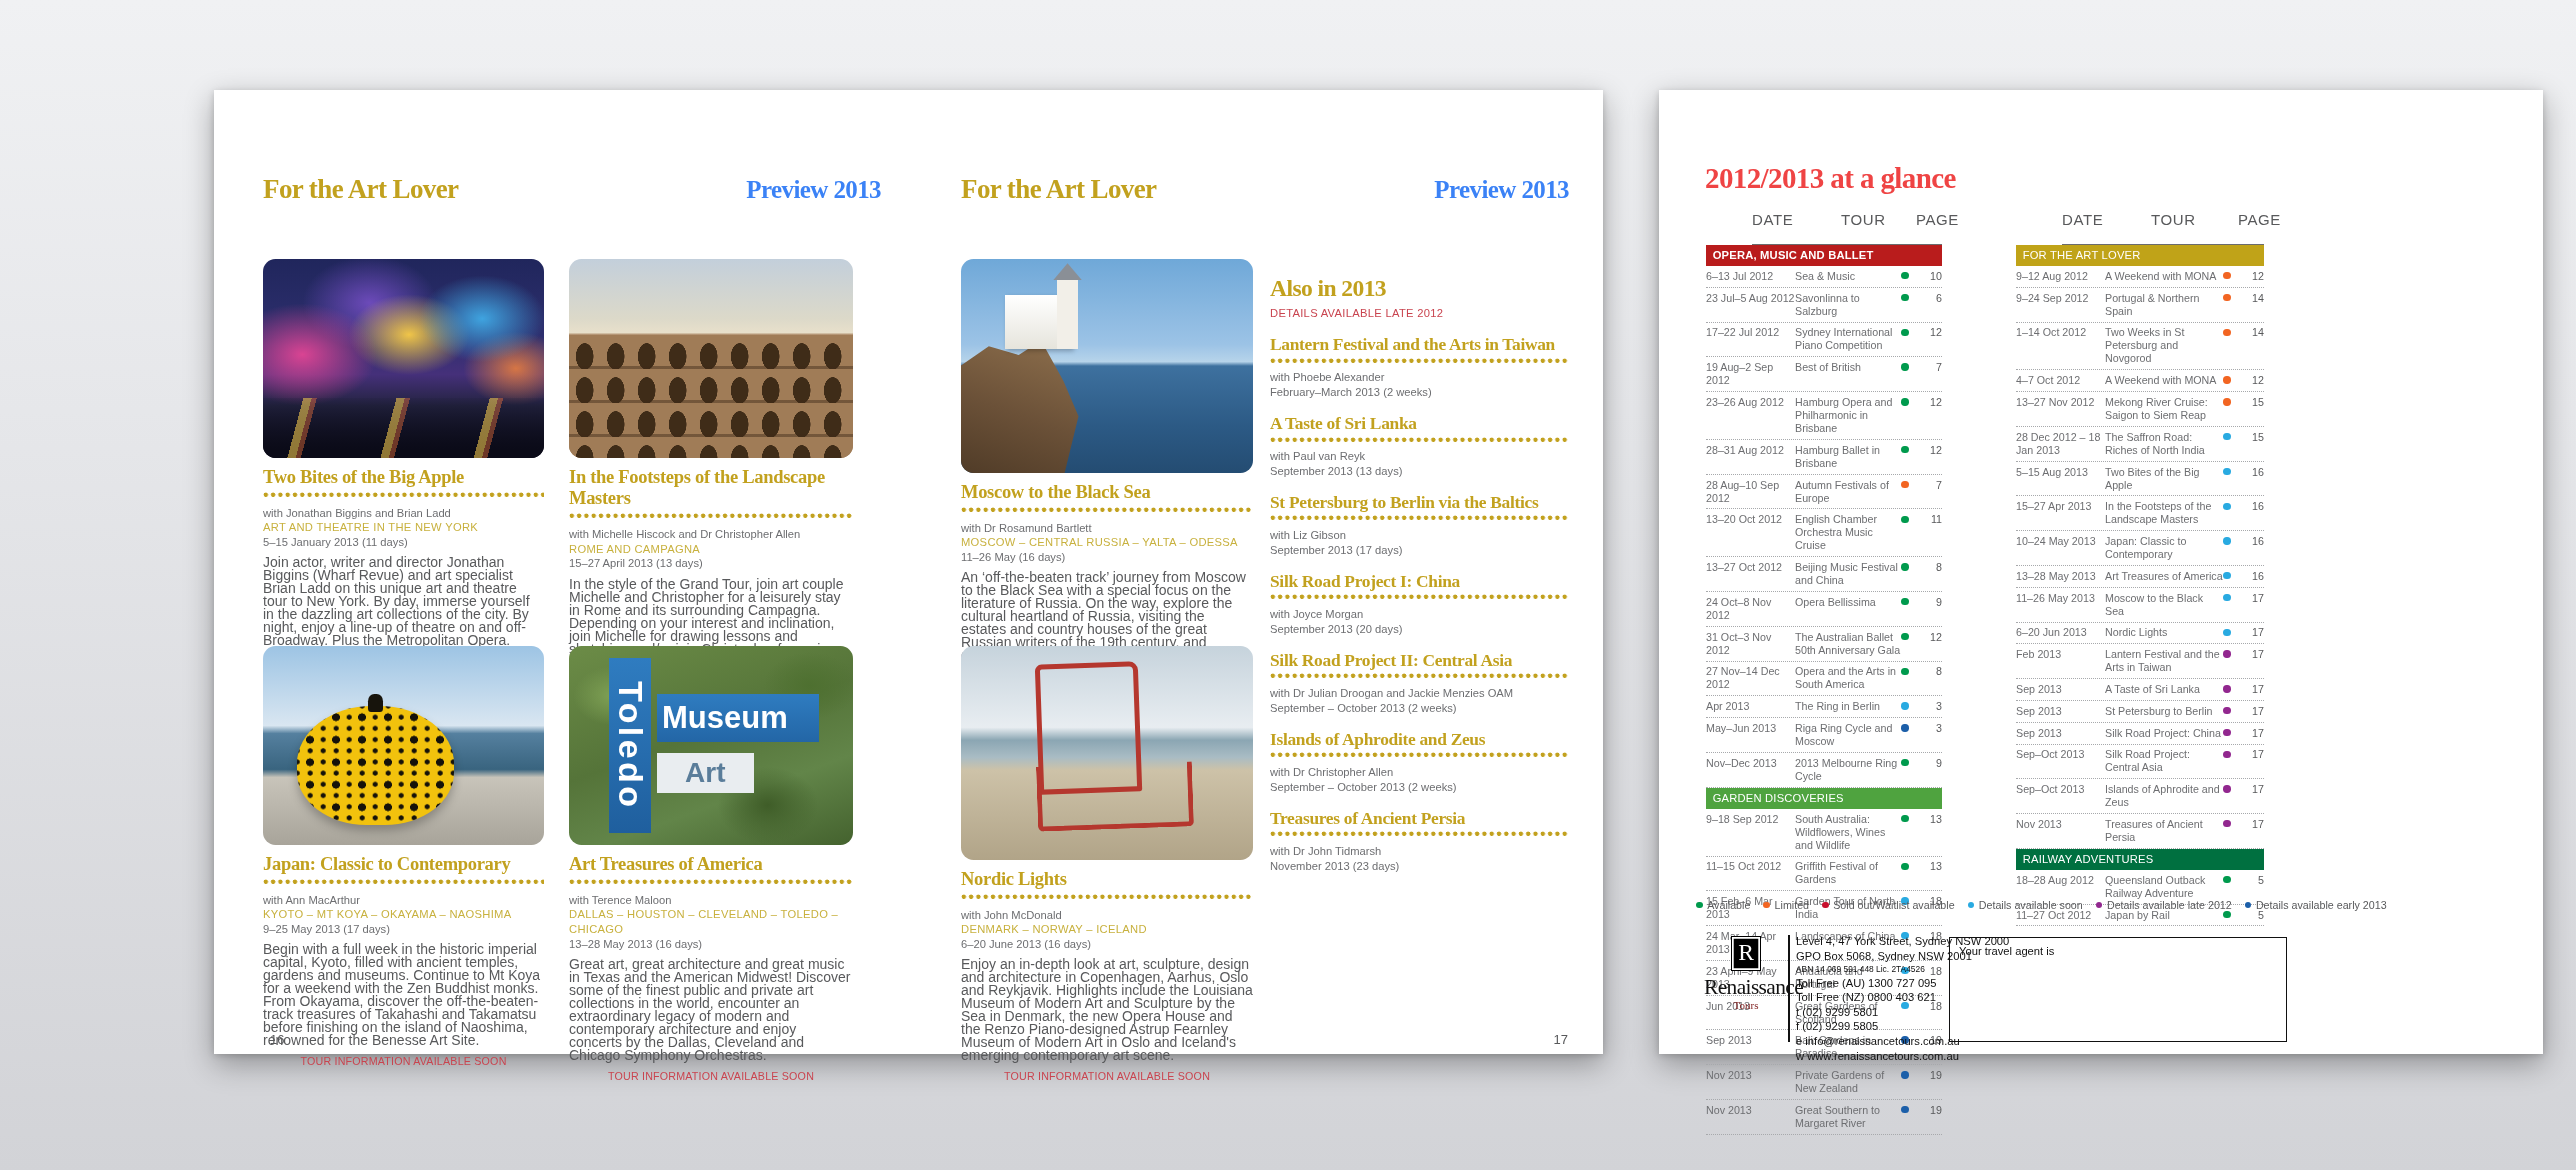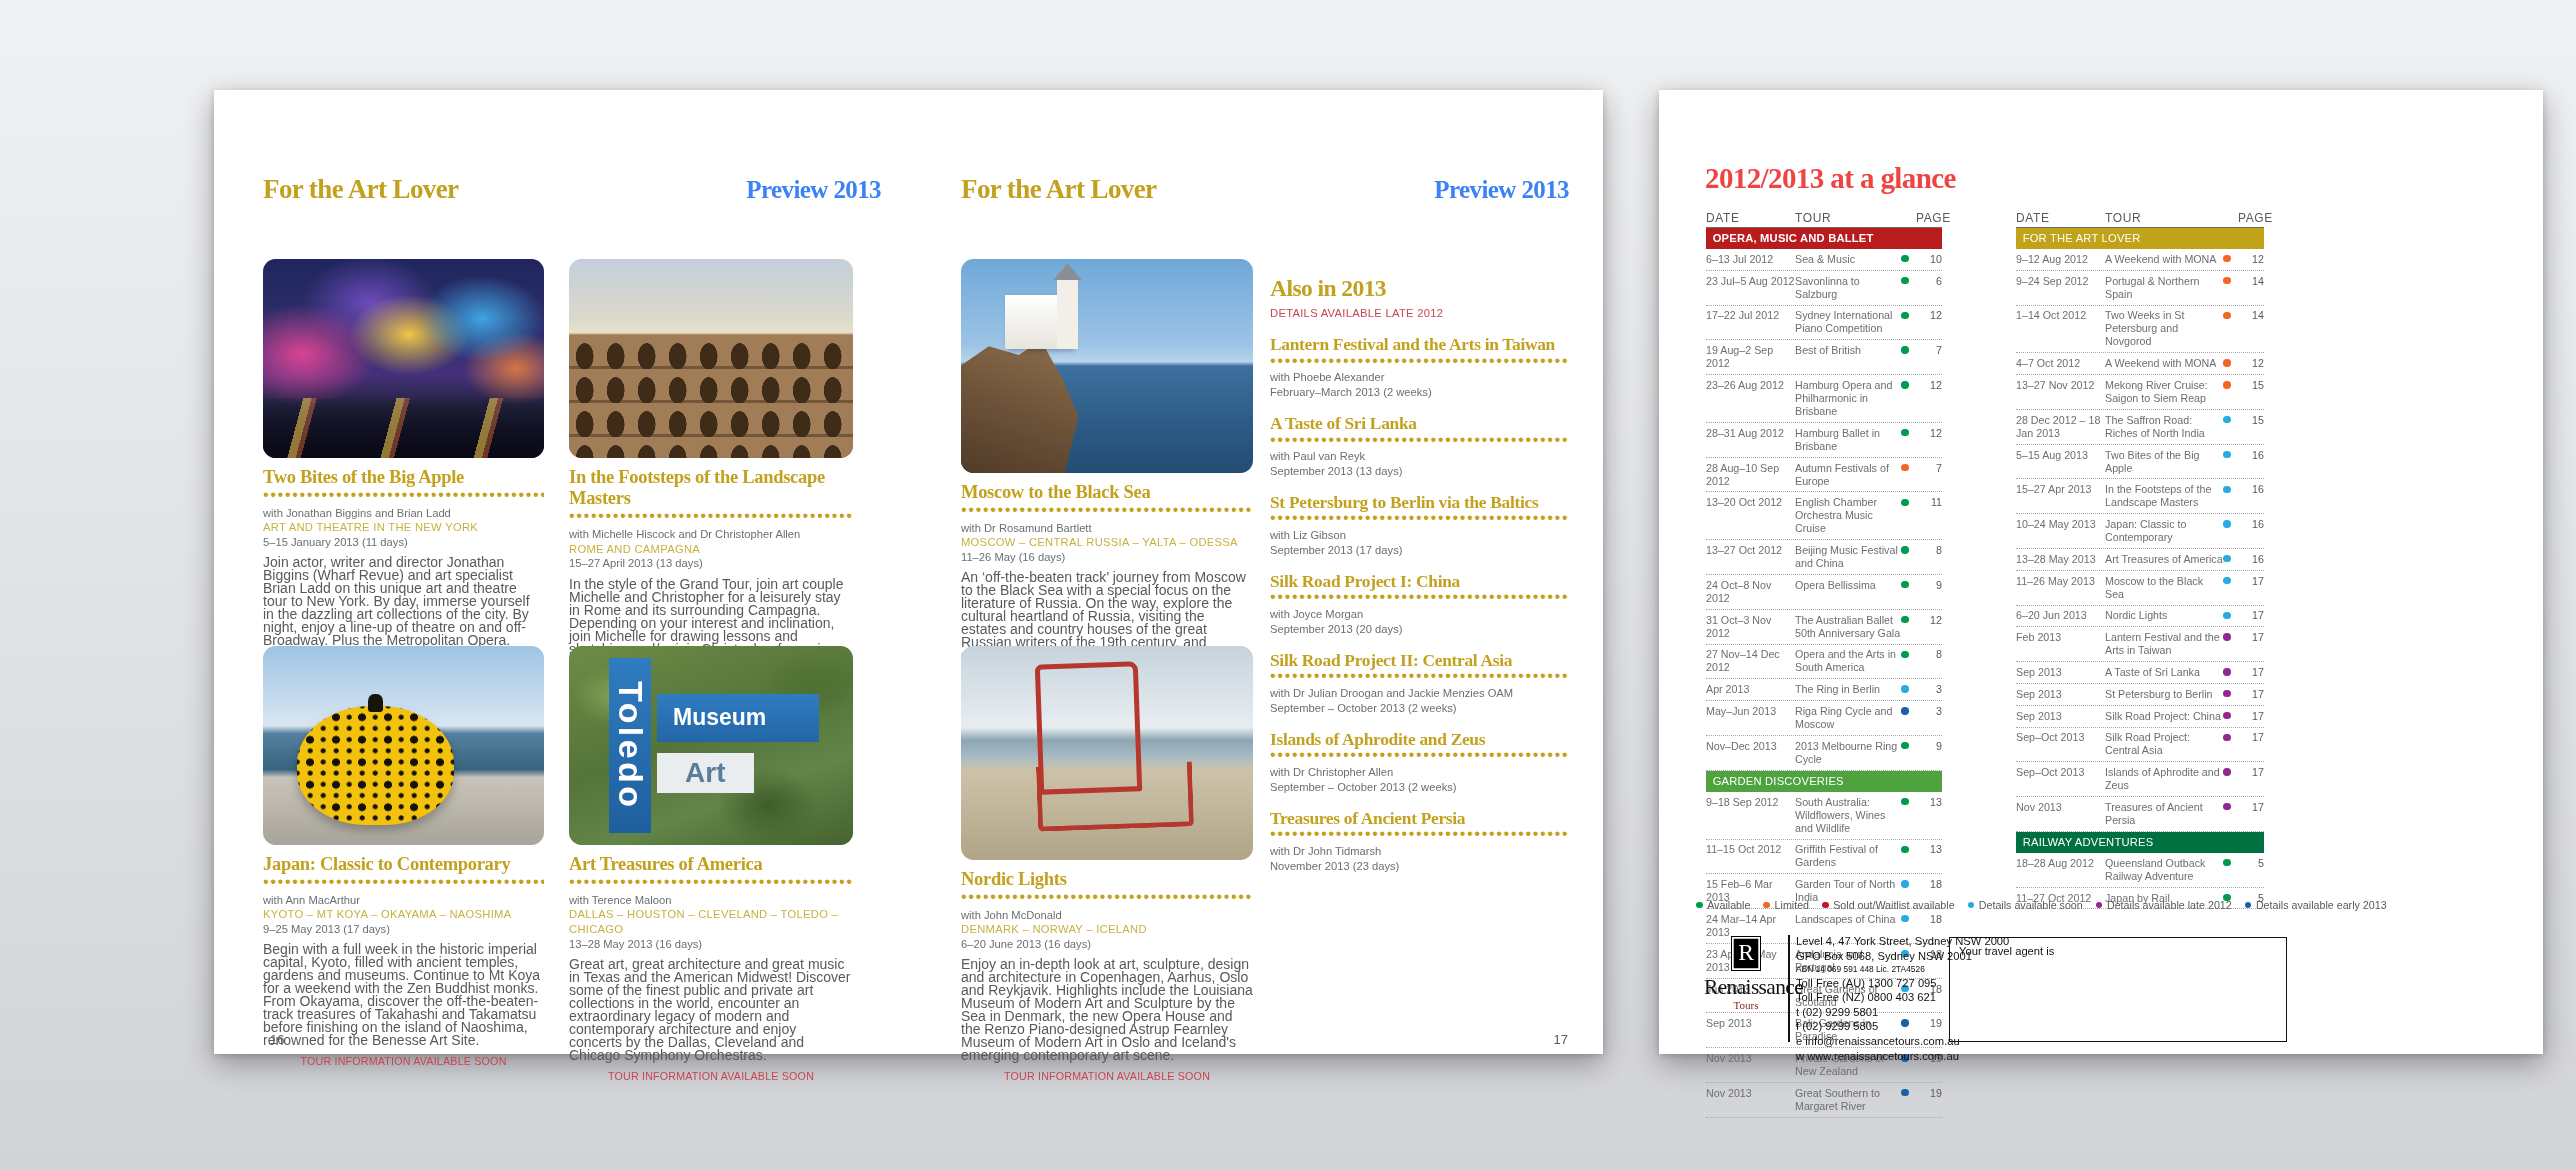--- a/index.html
+++ b/index.html
@@ -46,21 +46,21 @@
   .also-item h3{margin:0;font-family:"Liberation Serif",serif;font-weight:700;font-size:17.4px;letter-spacing:-0.3px;color:#C2A11E;line-height:20px;}
 
   .pagenum{position:absolute;bottom:6.7px;color:#58595B;font-size:13px;}
   .pn-l{left:56px;} .pn-r{right:35px;}
 
   
   .glance-title{position:absolute;left:46px;top:72px;margin:0;font-family:"Liberation Serif",serif;font-weight:700;font-size:29px;letter-spacing:-0.6px;color:#ef4444;}
   .tablecol{position:absolute;top:121px;}
   .tc0{left:47px;width:236px;}
   .tc1{left:357px;width:248px;}
-  .thead{display:grid;grid-template-columns:89px 1fr 14.6px 26px;color:#58595B;font-size:12px;letter-spacing:0.6px;padding-bottom:2px;border-bottom:1.1px solid #6b6c6e;}
+  .thead{display:grid;grid-template-columns:89px 1fr 14.6px 26px;color:#58595B;font-size:15px;letter-spacing:0.6px;padding-bottom:16px;border-bottom:1.1px solid #6b6c6e;margin-left:46px;}
   .thead .pg{text-align:right;}
   .band{height:21px;line-height:21px;color:#fff;font-size:11.2px;padding-left:6.7px;letter-spacing:0.2px;overflow:hidden;white-space:nowrap;}
   .trow{display:grid;grid-template-columns:89px 1fr 14.6px 26px;padding:3.9px 0;border-bottom:0.6px dotted #A7A9AC;color:#6D6E71;font-size:10.7px;line-height:13px;}
   .trow .dot{width:7.3px;height:7.3px;border-radius:50%;margin-top:2.2px;}
   .trow .pg{text-align:right;color:#58595B;}
 
   .legend{position:absolute;left:37px;top:809px;display:flex;gap:13px;align-items:center;color:#58595B;font-size:10.7px;white-space:nowrap;}
   .lg-item{display:flex;align-items:center;gap:4.5px;}
   .lg-item .dot{width:6.7px;height:6.7px;border-radius:50%;display:inline-block;}
 
@@ -103,21 +103,21 @@
   .pk-body::before{content:'';position:absolute;top:-10%;left:45%;width:10%;height:15%;background:#17140c;border-radius:40% 40% 20% 20%;}
   .img-toledo{background:
     radial-gradient(51px 39px at 15% 25%,#7ea054,rgba(0,0,0,0) 75%),
     radial-gradient(62px 45px at 85% 20%,#4e7030,rgba(0,0,0,0) 75%),
     radial-gradient(67px 51px at 70% 80%,#3f5d28,rgba(0,0,0,0) 75%),
     linear-gradient(160deg,#6c8c47 0%,#557439 45%,#628549 70%,#44622e 100%);}
   .td-bar{position:absolute;left:14%;top:6%;width:15%;height:88%;background:linear-gradient(180deg,#2f7cc0,#1f5f9e);
     display:flex;align-items:center;justify-content:center;}
   .td-bar span{writing-mode:vertical-rl;color:#fff;font-size:34px;font-weight:bold;letter-spacing:3.4px;}
   .td-panel{position:absolute;left:31%;top:24%;width:57%;height:24%;background:linear-gradient(180deg,#2f7cc0,#2366a6);
-    color:#fff;font-size:23px;font-weight:bold;display:flex;align-items:center;padding-left:16px;box-sizing:border-box;}
+    color:#fff;font-size:31px;font-weight:bold;display:flex;align-items:center;padding-left:5px;box-sizing:border-box;}
   .td-art{position:absolute;left:31%;top:54%;width:34%;height:20%;background:#e9edf0;color:#5a7d9a;font-size:28px;font-weight:bold;
     display:flex;align-items:center;justify-content:center;}
   .img-castle{background:linear-gradient(180deg,#6fa8d8 0%,#9cc3e6 40%,#b7d4ea 48%,#3e719f 50%,#2c5a85 78%,#244c72 100%);}
   .cs-cliff{position:absolute;left:-2%;bottom:-2%;width:64%;height:68%;
     background:linear-gradient(200deg,#9a7a54,#6b5138 60%,#4e3a26);
     clip-path:polygon(0 100%,0 26%,18% 10%,34% 16%,46% 6%,58% 34%,66% 58%,58% 100%);}
   .cs-keep{position:absolute;left:15%;top:17%;width:23%;height:25%;background:linear-gradient(180deg,#ffffff,#e6e4dc);box-shadow:1.7px 1.7px 4.5px rgba(0,0,0,.25);}
   .cs-tower{position:absolute;left:33%;top:9%;width:7%;height:33%;background:#f2efe8;}
   .cs-spire{position:absolute;left:31.5%;top:2%;width:10%;height:8%;background:#8a8f96;clip-path:polygon(50% 0,0 100%,100% 100%);}
   .img-chair{background:linear-gradient(180deg,#c6d3dc 0%,#e8edf1 38%,#8ba6b3 44%,#a9bcc4 52%,#cdc2a8 58%,#b1a488 100%);}

